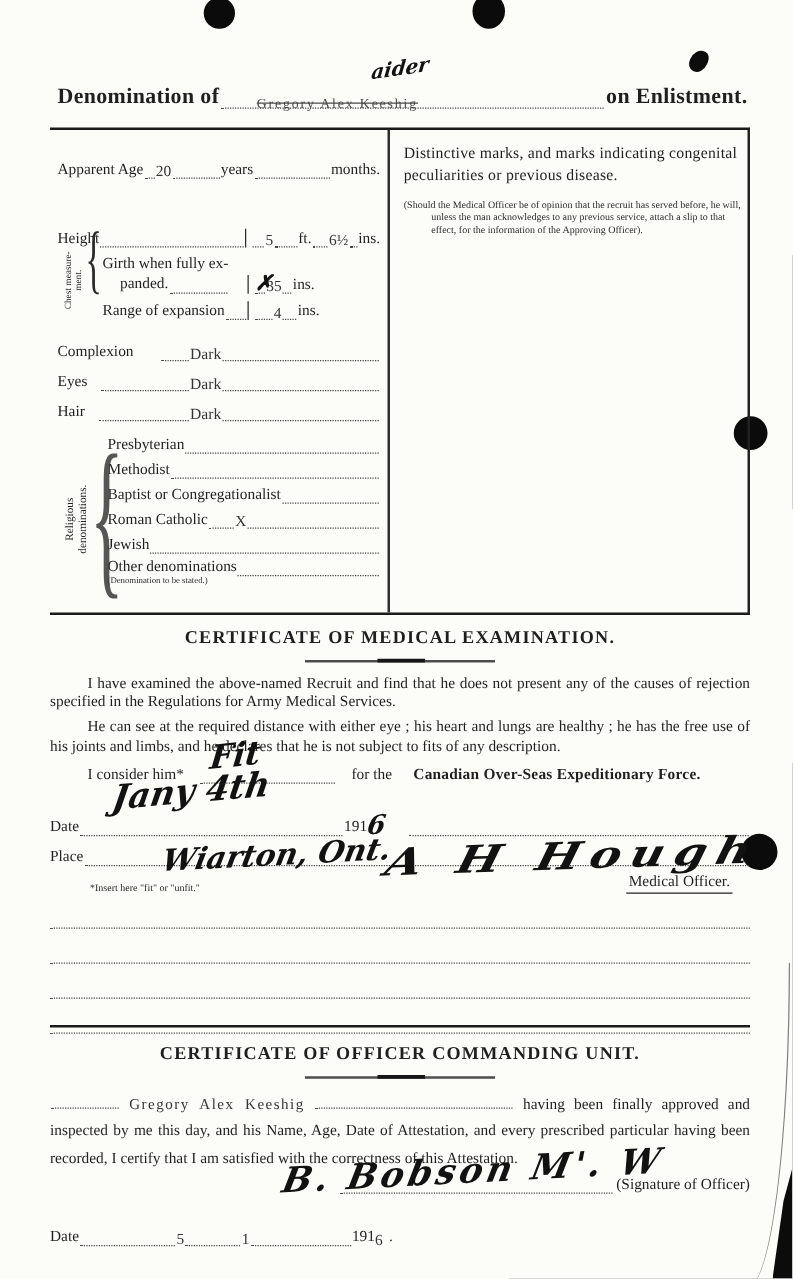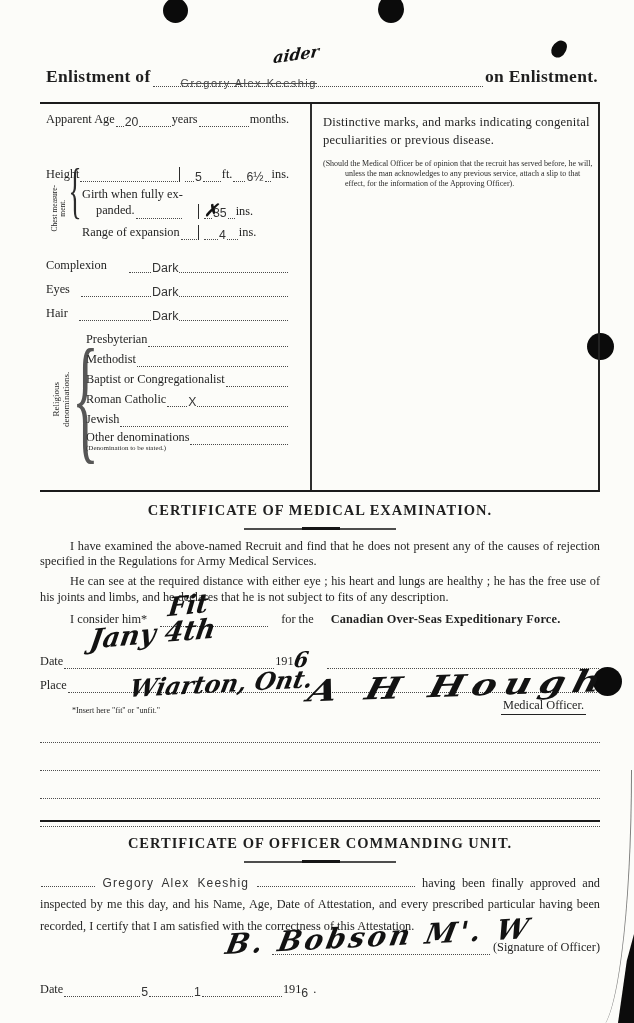--- a/index.html
+++ b/index.html
@@ -3,41 +3,41 @@
 <meta charset="utf-8">
 <style>
   * { box-sizing: border-box; }
   body { margin:0; background:#888; }
   .page {
     position:relative; width:634px; height:1023px;
     background:#fcfcf9; color:#1f1f1f;
     font-family:"Liberation Serif", serif; font-size:12.3px;
     overflow:hidden;
   }
-  .typed { font-family:Liberation Sans, sans-serif; color:#343434; }
+  .typed { font-family:Liberation Serif, serif; color:#343434; }
   .hand  { font-family:"DejaVu Serif", serif; font-style:italic; font-weight:700; color:#121212; display:inline-block; }
   .frow  { display:flex; align-items:flex-end; }
   .leader{ flex:1; border-bottom:1.4px dotted #4a4a4a; height:3px; margin:0 1px; }
   .ld    { display:inline-block; border-bottom:1.4px dotted #4a4a4a; height:3px; margin:0 1px; }
   .dot   { position:absolute; background:#0b0b0b; border-radius:50%; }
 
   
   .header { position:absolute; top:66px; left:46px; width:552px; display:flex; align-items:flex-end; }
   .h-big  { font-size:17.5px; font-weight:bold; white-space:nowrap; letter-spacing:.3px; }
   .h-line { flex:1; border-bottom:1.6px dotted #4a4a4a; position:relative; height:20px; margin:0 2px; }
   .h-name { position:absolute; left:28px; bottom:-3px; font-size:11px; letter-spacing:1.5px;
             text-decoration:line-through; white-space:nowrap; color:#4a4a4a; }
   .h-insert { position:absolute; left:120px; top:-22px; font-size:16px; transform:rotate(-8deg) skewX(-14deg); }
 
   
   .desc-table { position:absolute; top:102px; left:40px; width:560px; height:390px;
                 border-top:2.6px solid #1b1b1b; border-bottom:2.4px solid #1b1b1b;
                 border-right:2px solid #222; }
   .col-divider { position:absolute; left:270px; top:0; bottom:0; width:1.5px; background:#2e2e2e; }
-  .left-col  { position:absolute; left:0; top:0; width:270px; bottom:0; padding:8px 21px 0 6px; }
+  .left-col  { position:absolute; left:0; top:16px; width:270px; bottom:0; padding:8px 6px 0 6px; }
   .right-col { position:absolute; left:272px; top:0; right:0; bottom:0; padding:9px 3px 0 11px; }
   .age-note  { font-size:8px; line-height:1.25; margin-top:3px; padding-left:20px; text-indent:-14px; color:#2a2a2a; width:246px;}
   .measure   { position:relative; margin-top:33px; }
   .m-row     { display:flex; align-items:flex-end; }
   .m-left    { width:152px; display:flex; align-items:flex-end; }
   .m-right   { flex:1; border-left:1.6px solid #2c2c2c; display:flex; align-items:flex-end; padding-left:4px; }
   .chest-rot { position:absolute; left:-13px; top:40px; width:52px; transform:rotate(-90deg);
                font-size:7.5px; line-height:1.1; text-align:center; }
   .chest-brace { position:absolute; left:24px; top:20px; font-size:21px; transform:scaleY(2.9) scaleX(1.3);
                  transform-origin:center; color:#2b2b2b; }
@@ -95,21 +95,21 @@
 
   <div class="dot" style="left:163px;top:-2px;width:25px;height:25px;"></div>
   <div class="dot" style="left:378px;top:-5px;width:26px;height:28px;"></div>
   <div class="ink-blob"></div>
   <div class="dot" style="left:587px;top:333px;width:27px;height:27px;"></div>
   <div class="dot" style="left:593px;top:667px;width:29px;height:29px;"></div>
   <div class="curve"></div>
   <div class="edge-dark"></div>
 
   <div class="header">
-    <span class="h-big">Enlistment of</span>
+    <span class="h-big">Denomination of</span>
     <span class="h-line">
       <span class="h-name typed">Gregory Alex Keeshig</span>
       <span class="h-insert hand">aider</span>
     </span>
     <span class="h-big">on Enlistment.</span>
   </div>
 
   <div class="desc-table">
     <div class="col-divider"></div>
 

